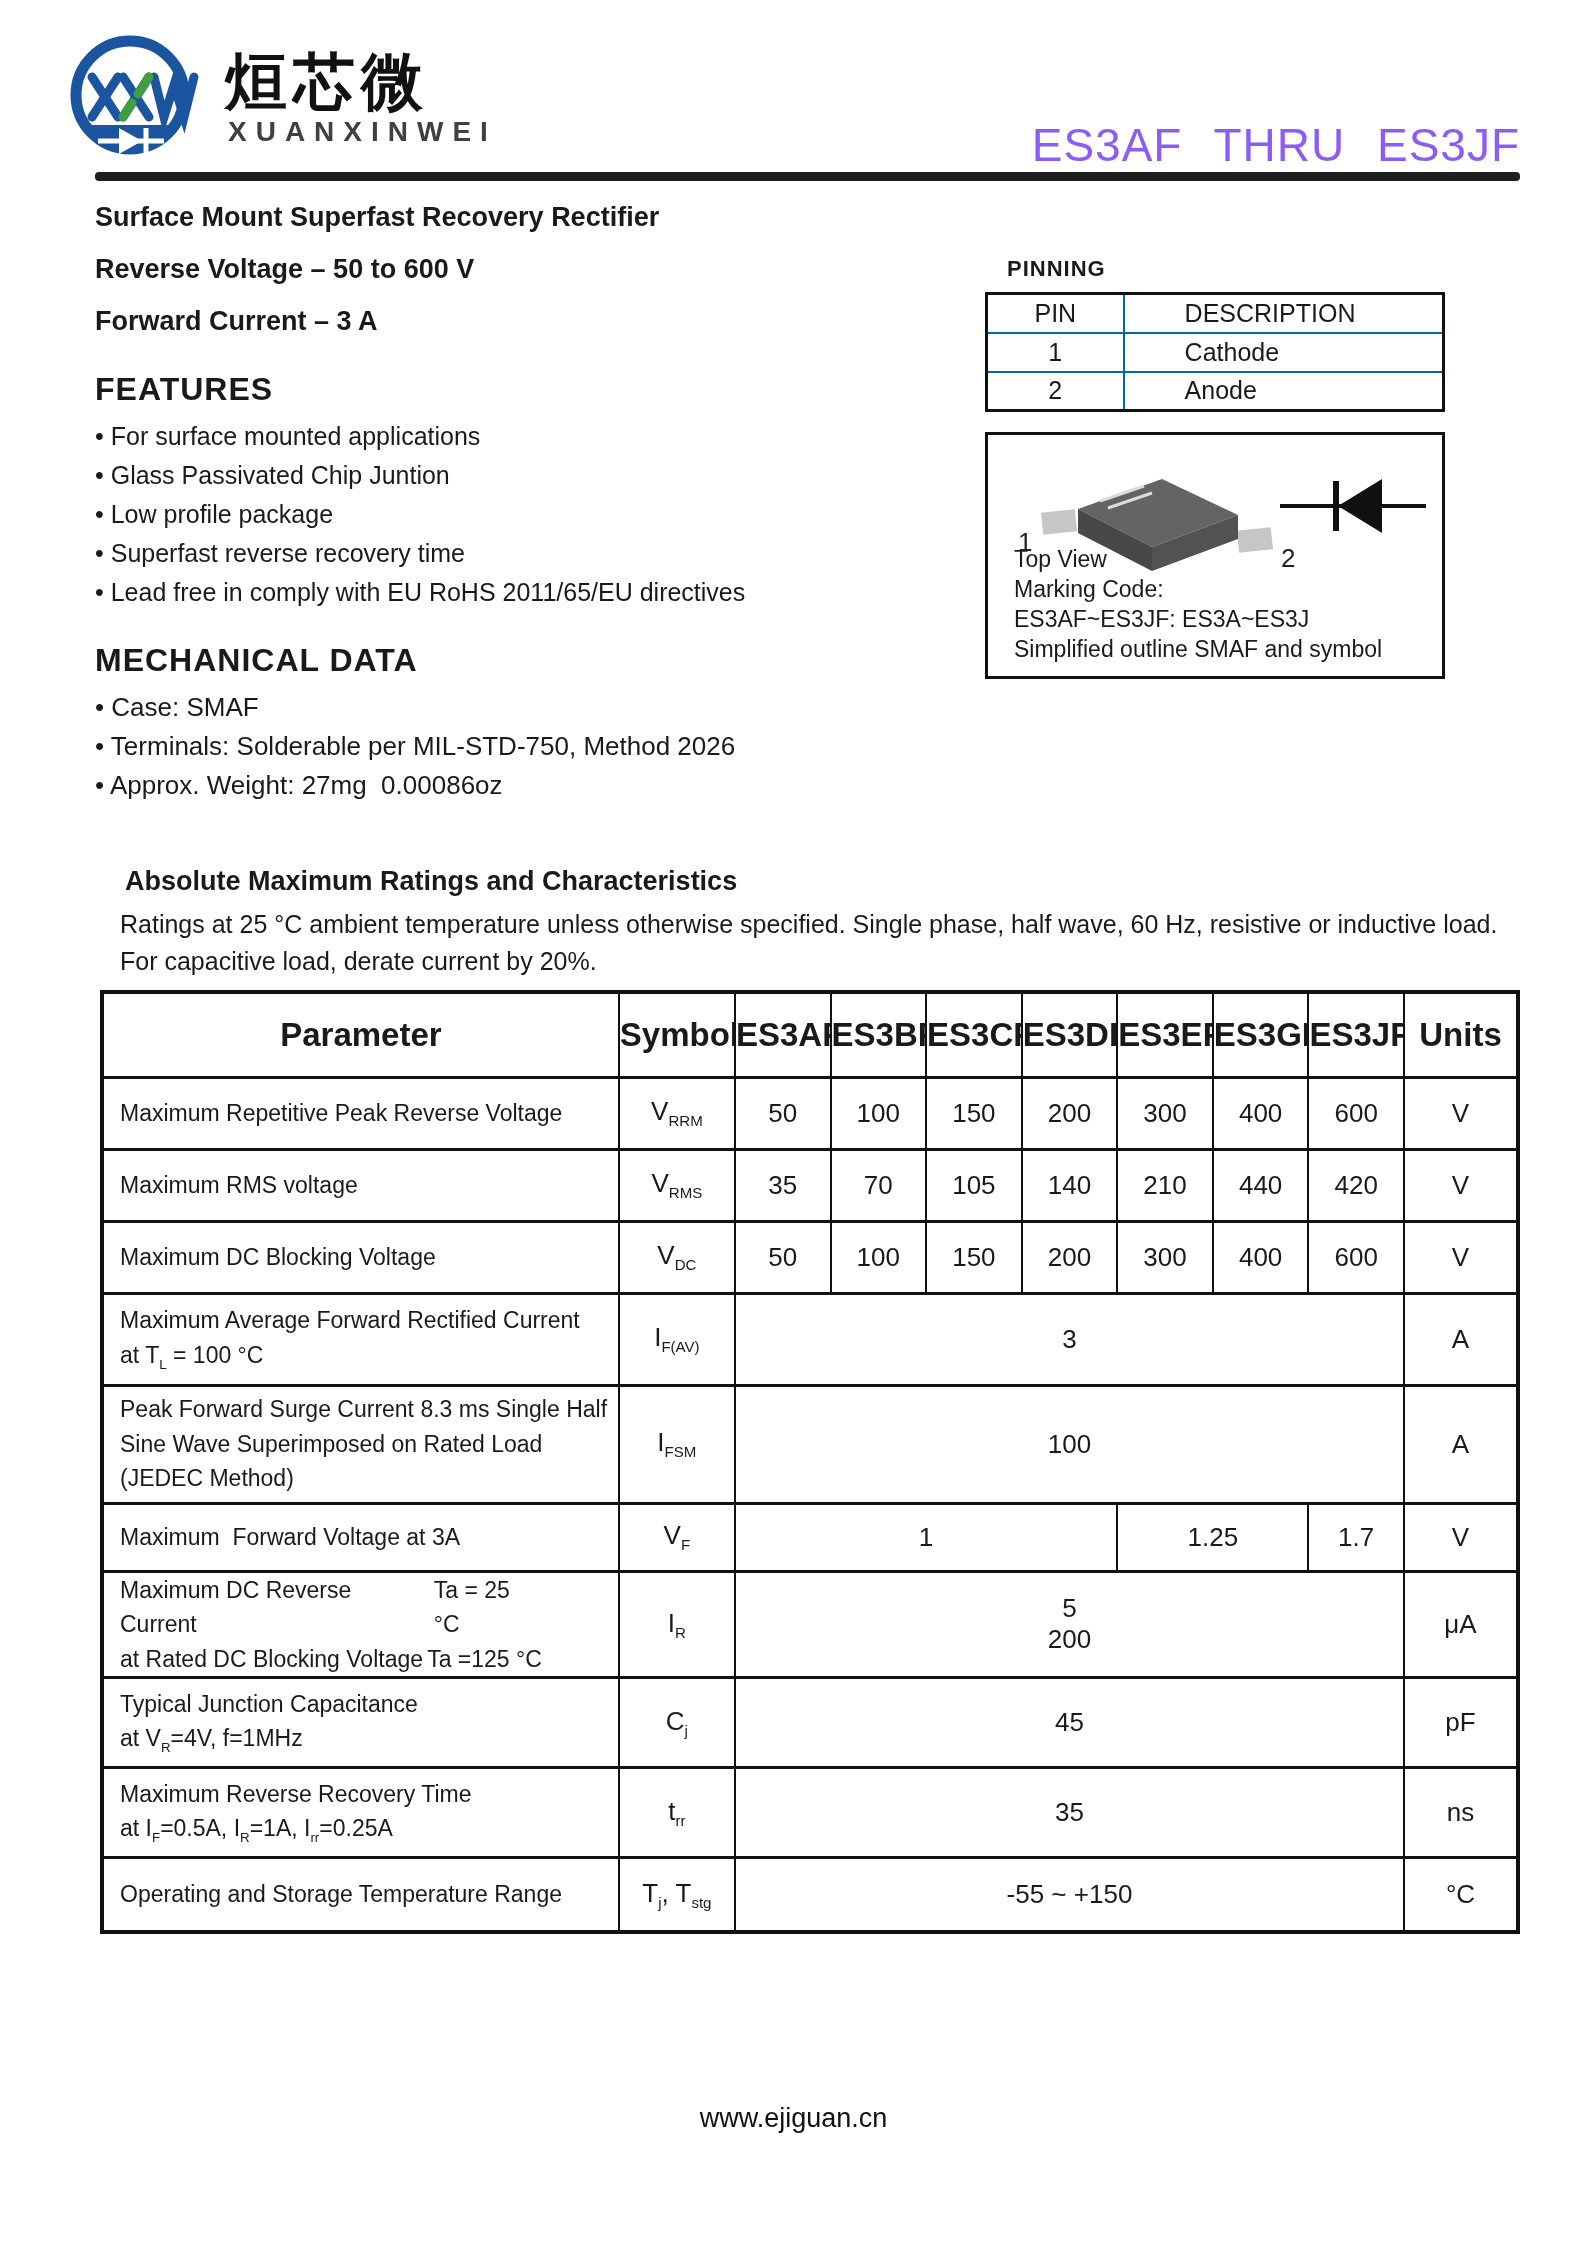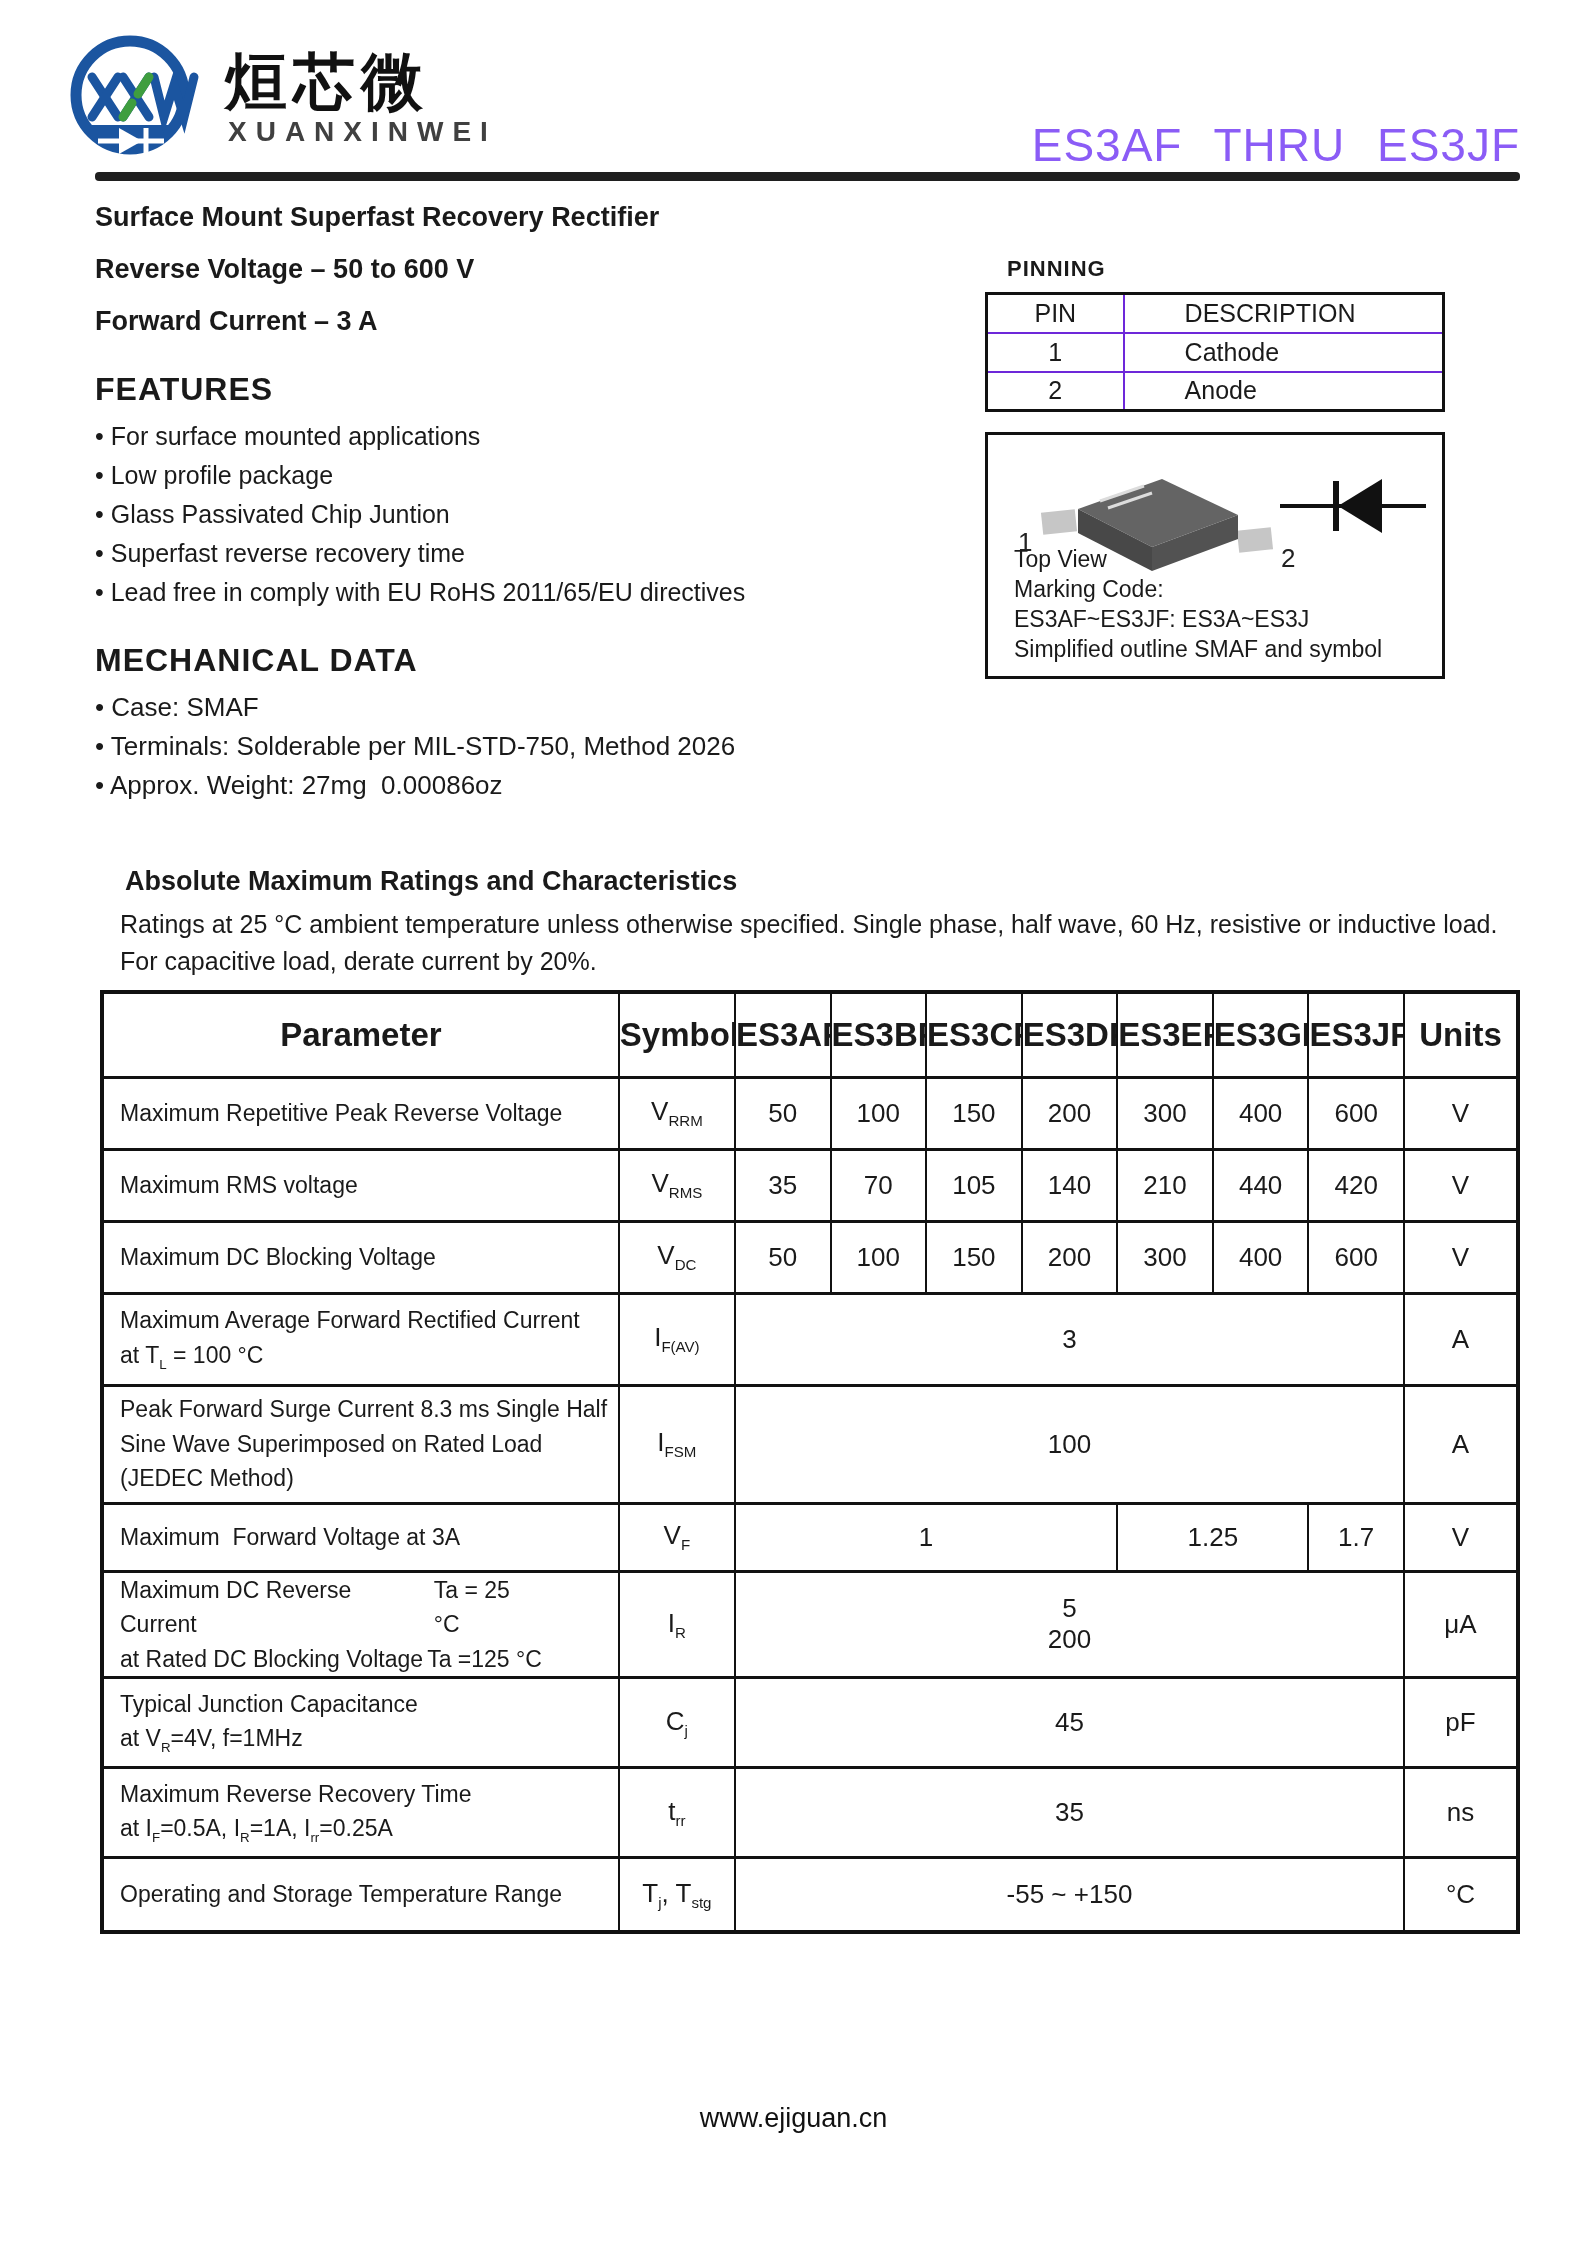--- a/index.html
+++ b/index.html
@@ -24,21 +24,21 @@
   .sec-heading { font-size:32px; font-weight:bold; margin-top:34px; margin-bottom:12px; letter-spacing:1px; }
   ul.plain { list-style:none; }
   .features li { font-size:25px; line-height:32px; margin-bottom:7px; white-space:pre-wrap; }
   .features li::before { content:"• "; font-size:25px; }
   .mech li { font-size:26px; line-height:33px; margin-bottom:6px; white-space:pre-wrap; }
   .mech li::before { content:"• "; font-size:26px; }
 
   .right-col { position:absolute; left:985px; top:60px; width:460px; }
   .pinning-heading { font-size:22px; font-weight:bold; margin-left:22px; margin-bottom:10px; letter-spacing:1px; }
   table.pin-table { width:100%; border-collapse:collapse; border:3px solid #111; }
-  table.pin-table td { border:2px solid #6d28d9; height:39px; font-size:25px; vertical-align:middle; }
+  table.pin-table td { border:2px solid #0369a1; height:39px; font-size:25px; vertical-align:middle; }
   .pin-col { width:30%; text-align:center; }
   .desc-col { padding-left:60px; text-align:left; }
 
   .pkg-box { position:relative; margin-top:20px; width:460px; height:247px; border:3px solid #111; }
   .pkg-pin-label { position:absolute; font-size:26px; color:#222; }
   .pkg-text { position:absolute; left:26px; bottom:12px; font-size:23px; line-height:30px; color:#1a1a1a; }
 
   
   .ratings-heading { position:absolute; left:125px; top:866px; font-size:27px; font-weight:bold; }
   .ratings-note { position:absolute; left:120px; top:906px; font-size:25px; line-height:37px; }
@@ -98,22 +98,22 @@
   <div class="intro">
 
     <div class="left-col">
       <div class="summary-line">Surface Mount Superfast Recovery Rectifier</div>
       <div class="summary-line">Reverse Voltage – 50 to 600 V</div>
       <div class="summary-line">Forward Current – 3 A</div>
 
       <div class="sec-heading">FEATURES</div>
       <ul class="plain features">
         <li>For surface mounted applications</li>
+        <li>Glass Passivated Chip Juntion</li>
         <li>Low profile package</li>
-        <li>Glass Passivated Chip Juntion</li>
         <li>Superfast reverse recovery time</li>
         <li>Lead free in comply with EU RoHS 2011/65/EU directives</li>
       </ul>
 
       <div class="sec-heading">MECHANICAL DATA</div>
       <ul class="plain mech">
         <li>Case: SMAF</li>
         <li>Terminals: Solderable per MIL-STD-750, Method 2026</li>
         <li>Approx. Weight: 27mg  0.00086oz</li>
       </ul>

